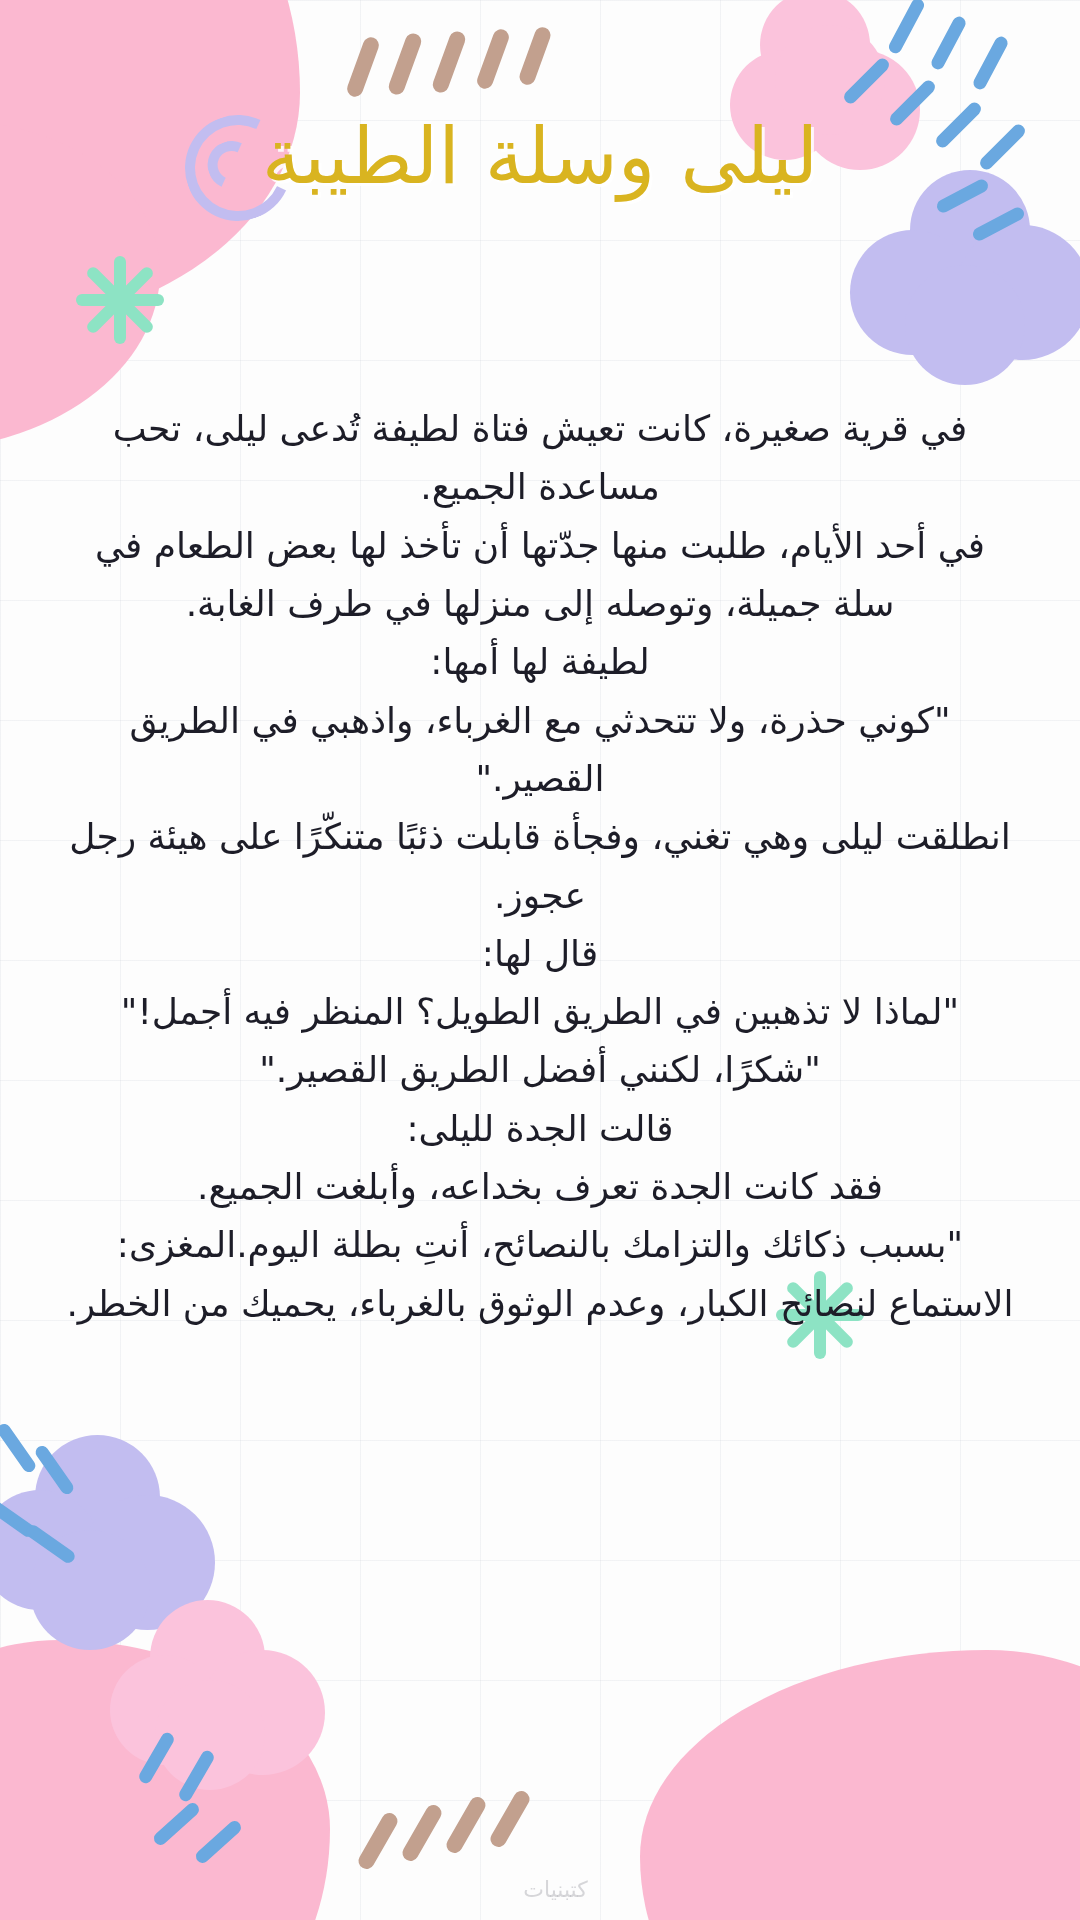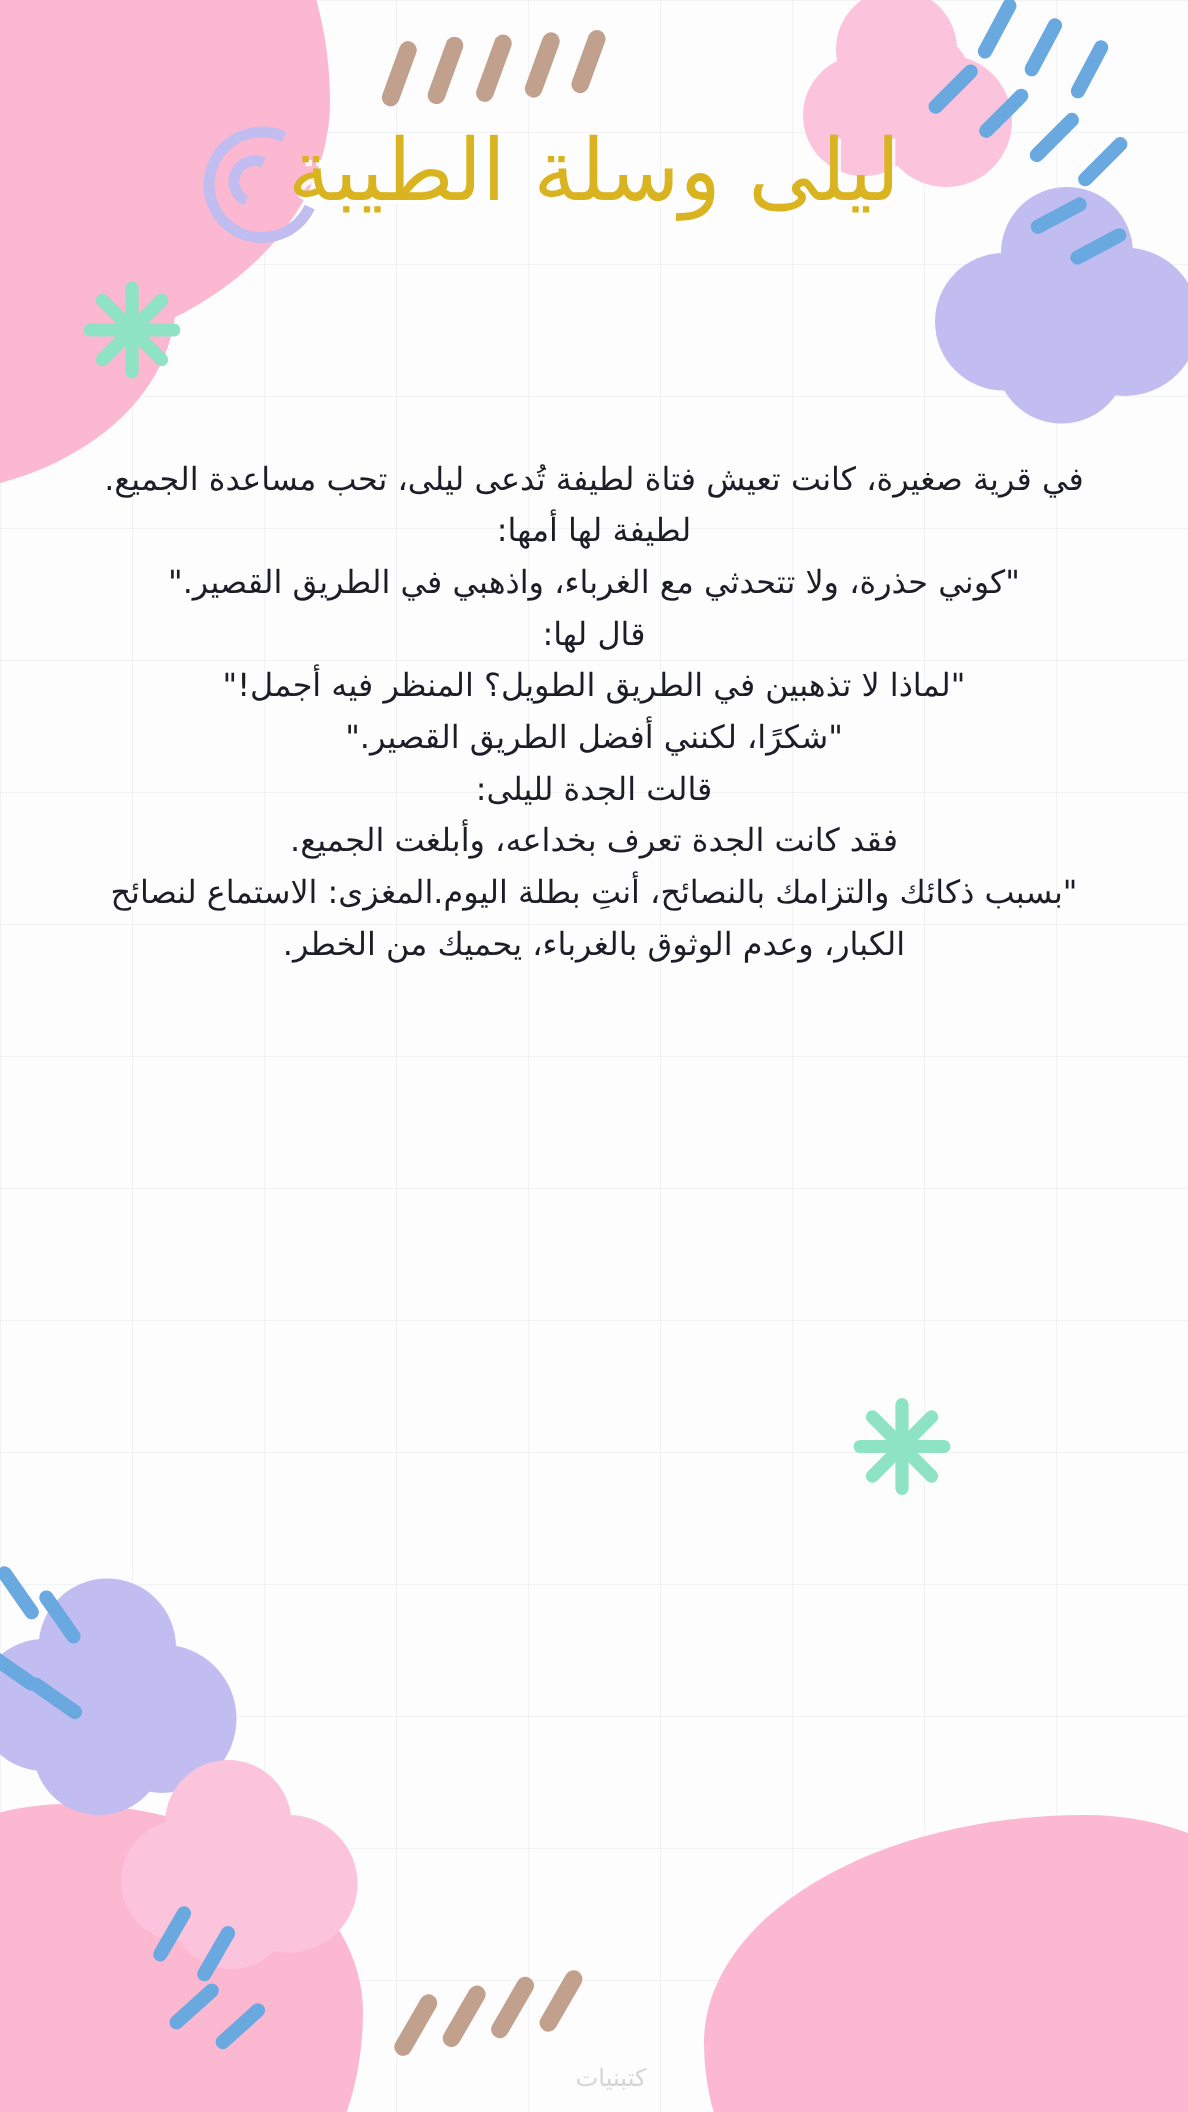--- a/index.html
+++ b/index.html
@@ -123,27 +123,27 @@
     font-weight: normal;
     color: #d9b420;
     text-shadow: 3px 3px 0 rgba(255,255,255,0.85);
     letter-spacing: 1px;
     padding: 0 150px;
   }
 
   
   .story {
     position: absolute;
-    top: 412px;
+    top: 400px;
     left: 60px;
     right: 60px;
     z-index: 4;
     text-align: center;
     color: #1d1d28;
-    font-size: 29px;
+    font-size: 36px;
     line-height: 1.62;
     direction: rtl;
   }
   .story p {
     margin: 0;
     padding: 0;
   }
 
   .watermark {
     position: absolute;
@@ -250,22 +250,24 @@
   </div>
 
   <div class="spiral" style="top:115px; left:185px; transform:rotate(-20deg);"></div>
 
   <div class="title-wrap">
     <div class="title">ليلى وسلة الطيبة</div>
   </div>
 
   <div class="story">
     <p>في قرية صغيرة، كانت تعيش فتاة لطيفة تُدعى ليلى، تحب مساعدة الجميع.</p>
+    <p>في أحد الأيام، طلبت منها جدّتها أن تأخذ لها بعض الطعام في سلة جميلة، وتوصله إلى منزلها في طرف الغابة.</p>
     <p>لطيفة لها أمها:</p>
     <p>"كوني حذرة، ولا تتحدثي مع الغرباء، واذهبي في الطريق القصير."</p>
+    <p>انطلقت ليلى وهي تغني، وفجأة قابلت ذئبًا متنكّرًا على هيئة رجل عجوز.</p>
     <p>قال لها:</p>
     <p>"لماذا لا تذهبين في الطريق الطويل؟ المنظر فيه أجمل!"</p>
     <p>"شكرًا، لكنني أفضل الطريق القصير."</p>
     <p>قالت الجدة لليلى:</p>
     <p>فقد كانت الجدة تعرف بخداعه، وأبلغت الجميع.</p>
     <p>"بسبب ذكائك والتزامك بالنصائح، أنتِ بطلة اليوم.المغزى: الاستماع لنصائح الكبار، وعدم الوثوق بالغرباء، يحميك من الخطر.</p>
   </div>
 
   <div class="watermark">كتبنيات</div>
 

